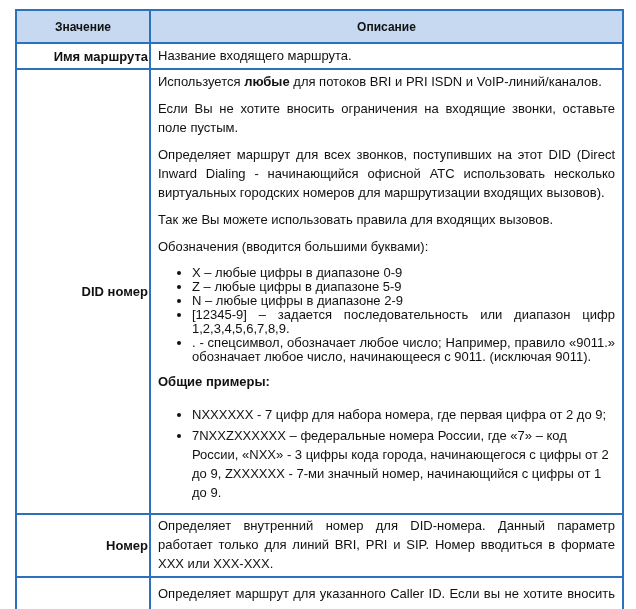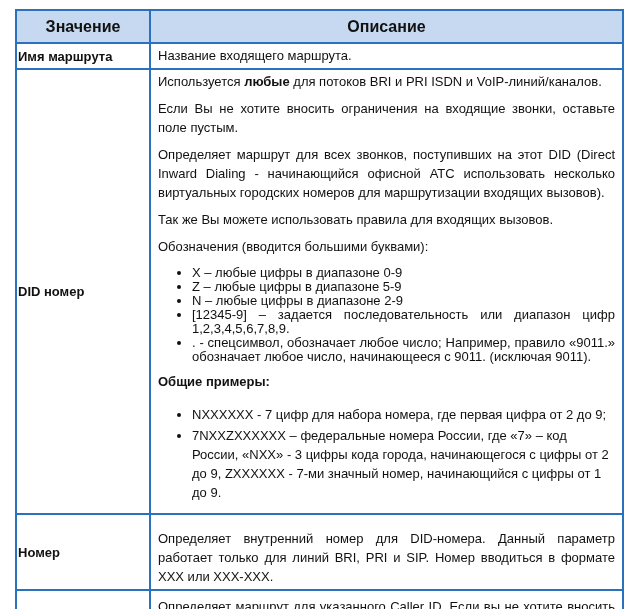--- a/index.html
+++ b/index.html
@@ -1,33 +1,33 @@
 <!DOCTYPE html>
 <html><head>
   <meta charset="utf-8">
   <style>
     html, body { margin: 0; padding: 0; background: #ffffff; }
     body { width: 636px; height: 609px; overflow: hidden; position: relative;
            font-family: "Liberation Sans", "DejaVu Sans", sans-serif; color: #111; }
     .tbl { position: absolute; left: 15px; top: 9px; width: 609px;
            border-collapse: collapse; table-layout: fixed; font-size: 13px; }
     .tbl td, .tbl th { border: 2px solid #2a72bd; vertical-align: middle; }
-    .tbl th { background: #c6d9f1; font-weight: bold; height: 29px; text-align: center; font-size: 16px; }
+    .tbl th { background: #c6d9f1; font-weight: bold; height: 29px; text-align: center; font-size: 12px; }
     .col1 { width: 134px; }
-    .name-cell { text-align: left; font-weight: bold; }
+    .name-cell { text-align: right; font-weight: bold; }
     .desc-cell { padding: 2px 7px 3px 7px; text-align: justify; line-height: 19px; }
     .desc-cell p { margin: 0 0 8px 0; }
     .desc-cell p:last-child { margin-bottom: 0; }
     .desc-cell ul { margin: 0 0 8px 0; padding-left: 34px; line-height: 14px; }
     .desc-cell ul li { margin: 0; }
     .desc-cell ul.examples { line-height: 19px; margin-top: 14px; margin-bottom: 8px; }
     .desc-cell ul.examples li { margin-bottom: 2px; text-align: left; }
     b { font-weight: bold; }
     .row-name { height: 17px; }
-    .row-nomer .desc-cell { padding-top: 14px; }
+    .row-nomer .desc-cell { padding-top: 1px; }
     .caller-clip { height: 76px; overflow: hidden; }
   </style>
 </head>
 <body>
 
 <table class="tbl">
   <colgroup>
       <col class="col1">
       <col>
     </colgroup>

